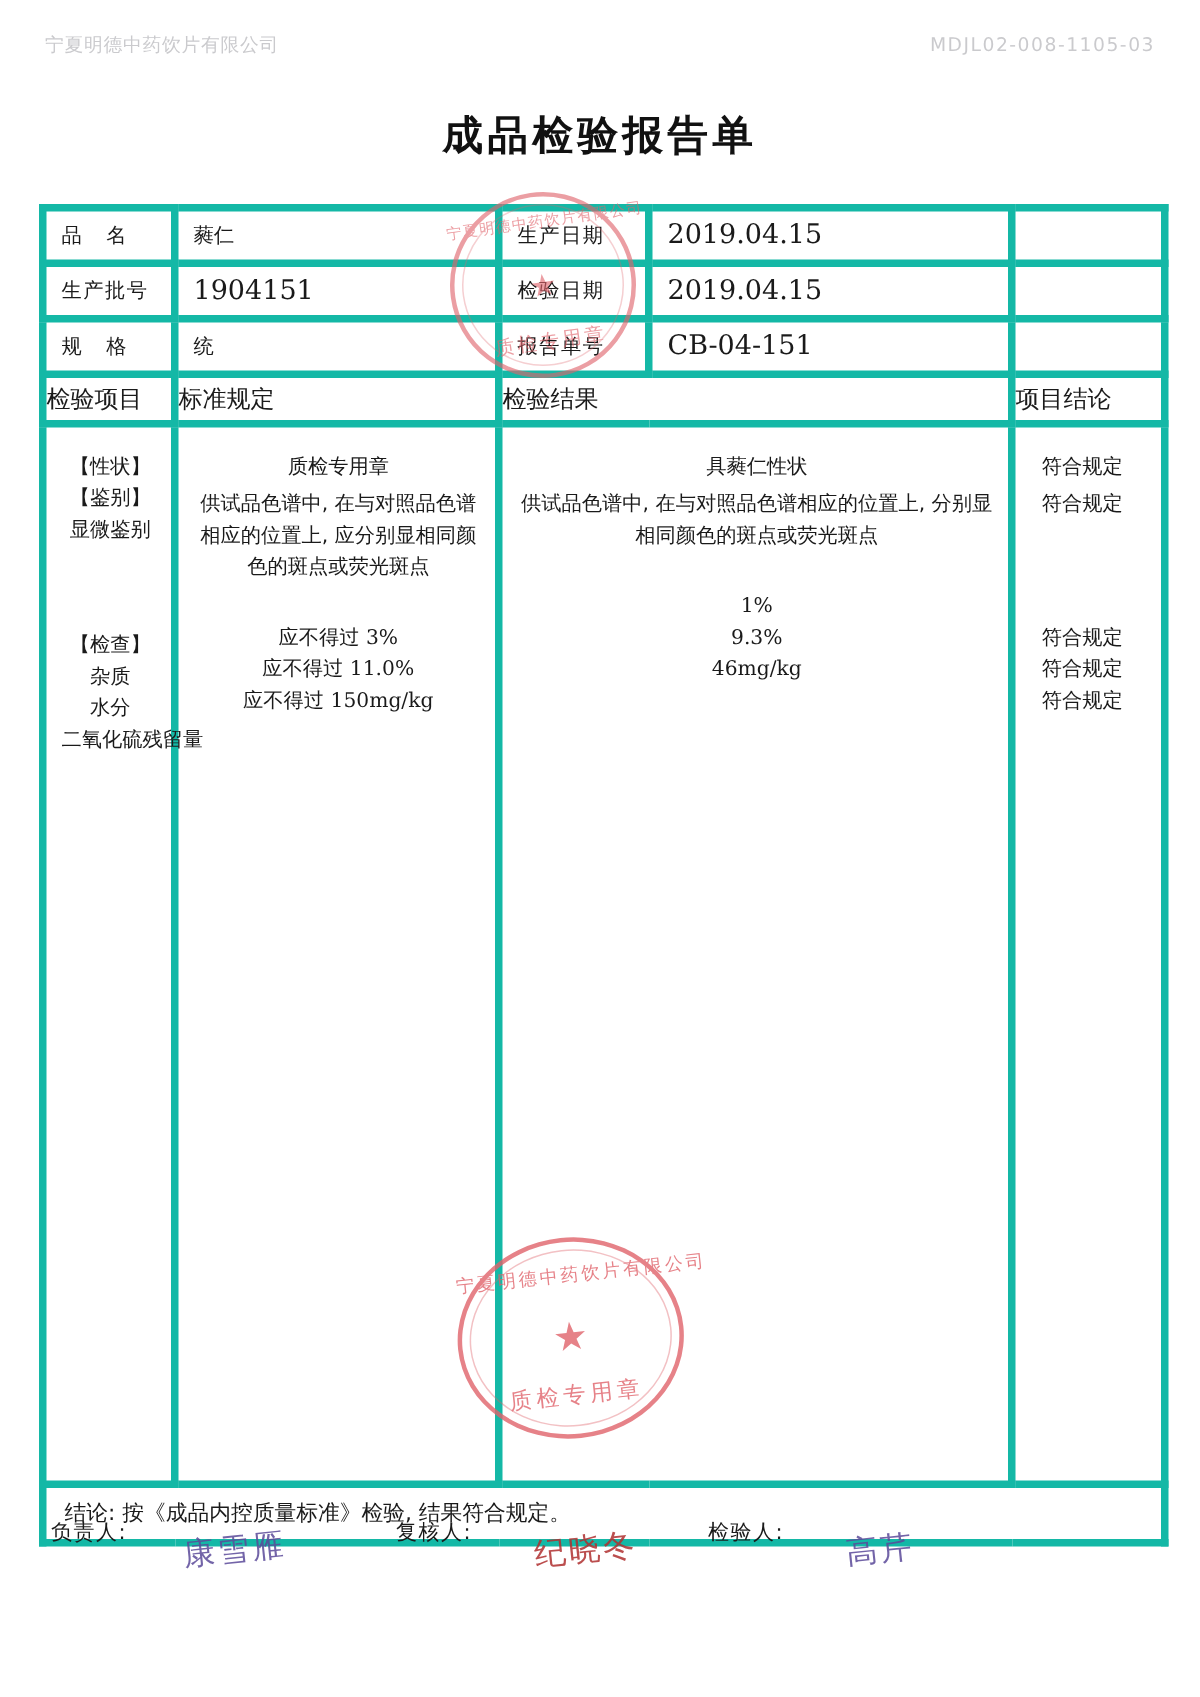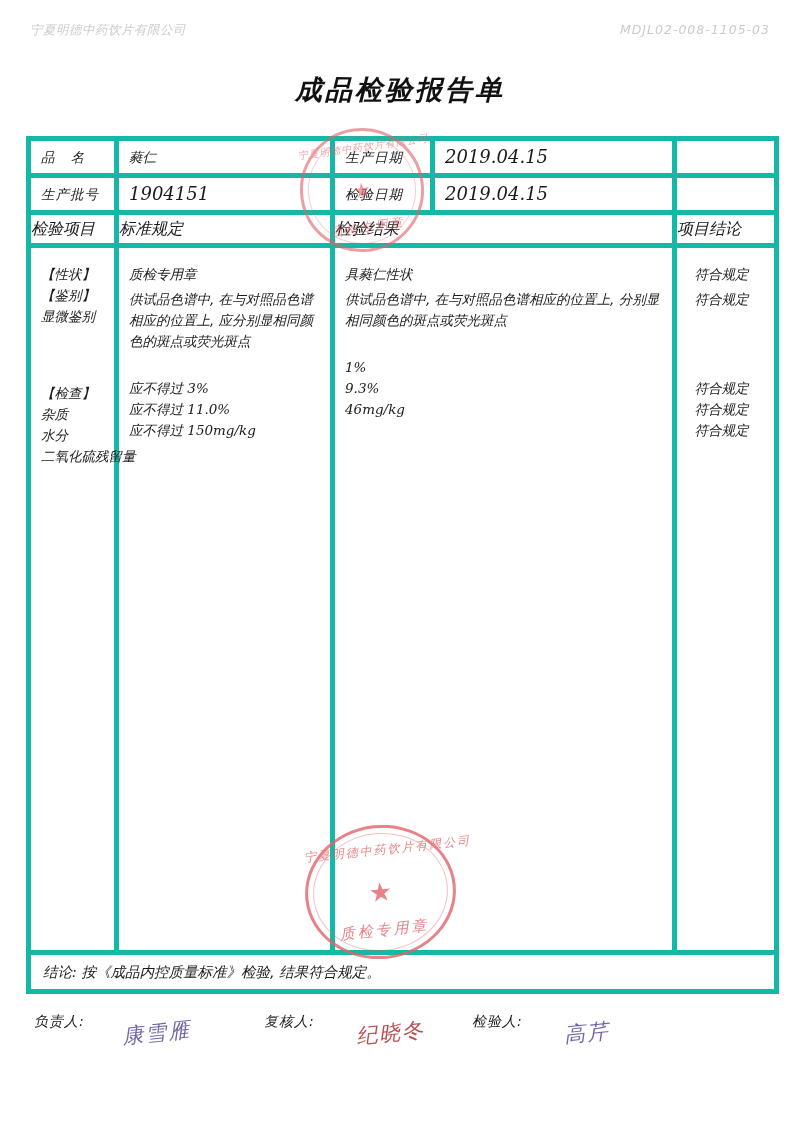--- a/index.html
+++ b/index.html
@@ -14,21 +14,20 @@
     font-family: "DejaVu Sans", "Liberation Sans", sans-serif;
     color: #1a1a1a;
     overflow: hidden;
   }
 
   .page {
     position: relative;
     width: 800px;
     height: 1131px;
     box-sizing: border-box;
-    font-style: italic;
   }
 
   
   .topbar {
     position: absolute;
     top: 22px;
     left: 30px;
     right: 30px;
     height: 18px;
     display: flex;
@@ -94,20 +93,21 @@
   .colhdr td {
     height: 28px;
     text-align: left;
     font-size: 16px;
     vertical-align: middle;
   }
 
   
   .body-row td {
     vertical-align: top;
+    text-align: center;
   }
   .bodycell {
     padding: 6px 8px 6px 10px !important;
     line-height: 1.55;
   }
   .bodycell.center { text-align: center; padding-left: 0 !important; }
 
   .item-line { white-space: nowrap; }
   .gap { height: 10px; }
 
@@ -235,20 +235,27 @@
         <td class="hdr-cell val val-num">2019.04.15</td>
         <td></td>
       </tr>
       <tr>
         <td class="hdr-cell"><span class="lbl-tight">生产批号</span></td>
         <td class="hdr-cell val val-num">1904151</td>
         <td class="hdr-cell"><span class="lbl-tight">检验日期</span></td>
         <td class="hdr-cell val val-num">2019.04.15</td>
         <td></td>
       </tr>
+      <tr>
+        <td class="hdr-cell"><span class="lbl">规    格</span></td>
+        <td class="hdr-cell val">统</td>
+        <td class="hdr-cell"><span class="lbl-tight">报告单号</span></td>
+        <td class="hdr-cell val val-num">CB-04-151</td>
+        <td></td>
+      </tr>
 
       <tr class="colhdr">
         <td>检验项目</td>
         <td>标准规定</td>
         <td colspan="2">检验结果</td>
         <td>项目结论</td>
       </tr>
 
       <tr class="body-row">
         <td class="bodycell" style="height:690px">

